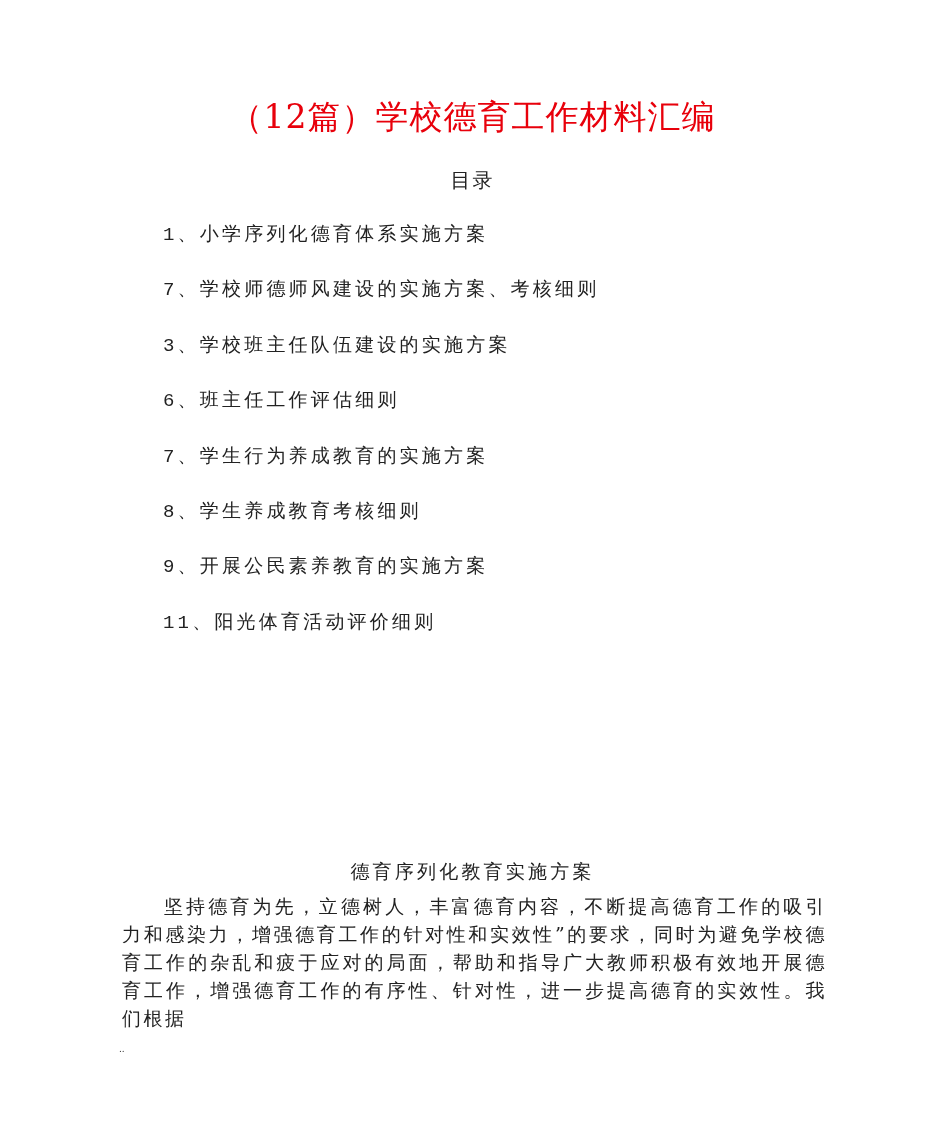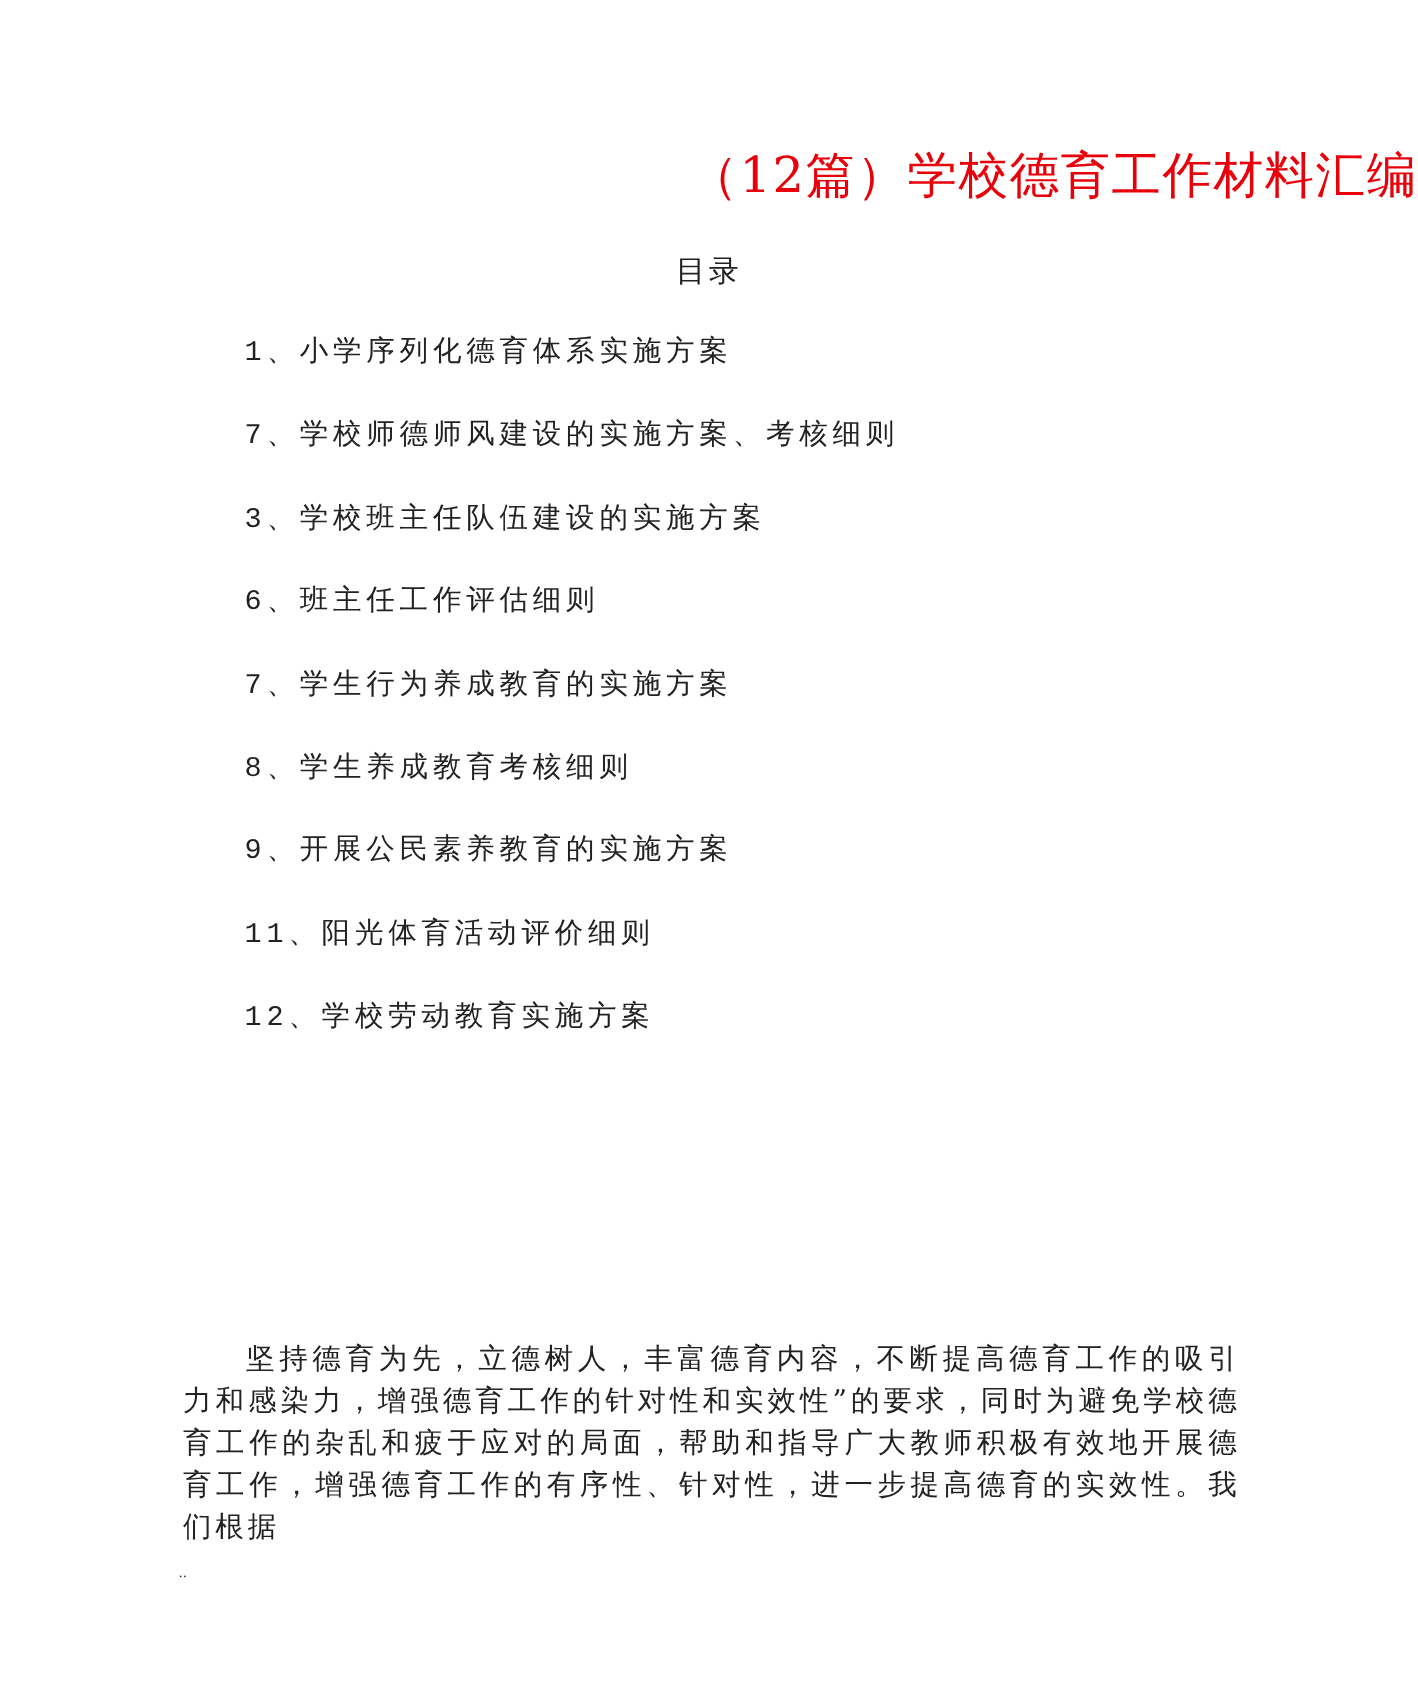--- a/index.html
+++ b/index.html
@@ -19,21 +19,21 @@
       position: absolute;
       left: 0; top: 0;
       width: 945px;
       height: 1122px;
     }
     .doc-title {
       position: absolute;
       left: 0;
       width: 945px;
       top: 92px;
-      text-align: right;
+      text-align: center;
       font-size: 33px;
       line-height: 50px;
       color: #e8000b;
       letter-spacing: 1px;
       font-family: "DejaVu Serif", "Liberation Serif", serif;
     }
     .toc-heading {
       position: absolute;
       left: 0;
       width: 945px;
@@ -107,21 +107,21 @@
 
   <ul class="toc-list">
     <li class="toc-item">1、小学序列化德育体系实施方案</li>
     <li class="toc-item">7、学校师德师风建设的实施方案、考核细则</li>
     <li class="toc-item">3、学校班主任队伍建设的实施方案</li>
     <li class="toc-item">6、班主任工作评估细则</li>
     <li class="toc-item">7、学生行为养成教育的实施方案</li>
     <li class="toc-item">8、学生养成教育考核细则</li>
     <li class="toc-item">9、开展公民素养教育的实施方案</li>
     <li class="toc-item">11、阳光体育活动评价细则</li>
-    <li class="toc-item">12、学校劳动教育实施方案</li>
   </ul>
 
+  <div class="section-title">德育序列化教育实施方案</div>
 
   <p class="body-para">坚持德育为先，立德树人，丰富德育内容，不断提高德育工作的吸引力和感染力，增强德育工作的针对性和实效性”的要求，同时为避免学校德育工作的杂乱和疲于应对的局面，帮助和指导广大教师积极有效地开展德育工作，增强德育工作的有序性、针对性，进一步提高德育的实效性。我们根据</p>
 
   <div class="footer-mark">..</div>
 
 </div>
 
 </body></html>

